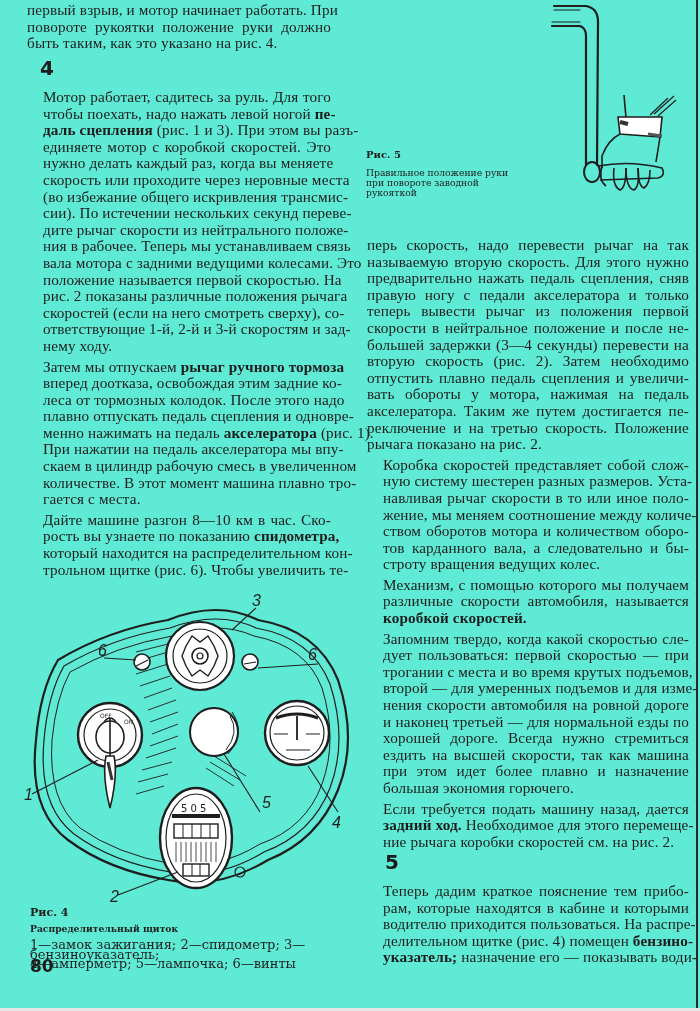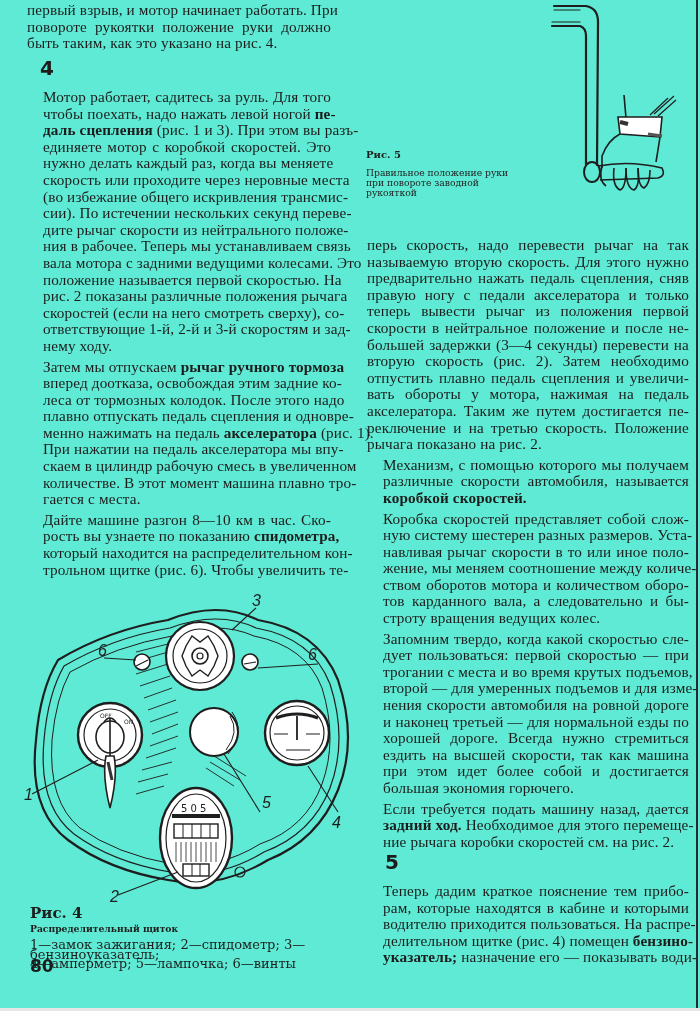--- a/index.html
+++ b/index.html
@@ -23,21 +23,21 @@
   #col-right-bottom { left: 367px; top: 883px; width: 322px; }
 
   .secnum { position: absolute; font-family: "DejaVu Sans", sans-serif; font-weight: bold; font-size: 20px; }
   #sec4 { left: 40px; top: 56px; }
   #sec5 { left: 385px; top: 850px; }
 
   .fig-caption { position: absolute; font-family: "DejaVu Serif", serif; font-size: 9.2px; line-height: 10px; color: #1e1e1e; }
   #fig5-cap { left: 366px; top: 150px; width: 160px; }
   #fig5-cap .t { font-weight: bold; font-size: 10px; margin-bottom: 8px; }
   #fig4-cap { left: 30px; top: 908px; width: 330px; }
-  #fig4-cap .t { font-weight: bold; font-size: 15px; margin-bottom: 6px; }
+  #fig4-cap .t { font-weight: bold; font-size: 11px; margin-bottom: 6px; }
   #fig4-cap .sub { font-weight: bold; margin-bottom: 6px; }
   #fig4-cap .legend { font-size: 13px; line-height: 9.6px; }
 
   .pagenum { position: absolute; left: 30px; top: 956px; font-family: "DejaVu Sans", sans-serif; font-weight: bold; font-size: 17px; }
 
   svg { position: absolute; overflow: visible; }
   #fig5 { left: 540px; top: 0; width: 160px; height: 200px; }
   #fig4 { left: 18px; top: 590px; width: 340px; height: 300px; }
   .lbl { font-family: "Liberation Sans", "DejaVu Sans", sans-serif; font-style: italic; font-size: 16px; fill: #1e1e1e; }
 </style>
@@ -139,43 +139,43 @@
         <span class="line">скорости в нейтральное положение и после не-</span>
         <span class="line">большей задержки (3—4 секунды) перевести на</span>
         <span class="line">вторую скорость (рис. 2). Затем необходимо</span>
         <span class="line">отпустить плавно педаль сцепления и увеличи-</span>
         <span class="line">вать обороты у мотора, нажимая на педаль</span>
         <span class="line">акселератора. Таким же путем достигается пе-</span>
         <span class="line">реключение и на третью скорость. Положение</span>
         <span class="line last">рычага показано на рис. 2.</span>
       </p>
     <p class="ind">
-        <span class="line">Механизм, с помощью которого мы получаем</span>
-        <span class="line">различные скорости автомобиля, называется</span>
-        <span class="line last"><b>коробкой скоростей.</b></span>
-      </p>
-    <p class="ind">
         <span class="line">Коробка скоростей представляет собой слож-</span>
         <span class="line">ную систему шестерен разных размеров. Уста-</span>
         <span class="line">навливая рычаг скорости в то или иное поло-</span>
         <span class="line">жение, мы меняем соотношение между количе-</span>
         <span class="line">ством оборотов мотора и количеством оборо-</span>
         <span class="line">тов карданного вала, а следовательно и бы-</span>
         <span class="line last">строту вращения ведущих колес.</span>
+      </p>
+    <p class="ind">
+        <span class="line">Механизм, с помощью которого мы получаем</span>
+        <span class="line">различные скорости автомобиля, называется</span>
+        <span class="line last"><b>коробкой скоростей.</b></span>
       </p>
     <p class="ind">
         <span class="line">Запомним твердо, когда какой скоростью сле-</span>
         <span class="line">дует пользоваться: первой скоростью — при</span>
         <span class="line">трогании с места и во время крутых подъемов,</span>
         <span class="line">второй — для умеренных подъемов и для изме-</span>
         <span class="line">нения скорости автомобиля на ровной дороге</span>
         <span class="line">и наконец третьей — для нормальной езды по</span>
         <span class="line">хорошей дороге. Всегда нужно стремиться</span>
         <span class="line">ездить на высшей скорости, так как машина</span>
-        <span class="line">при этом идет более собой и достигается</span>
+        <span class="line">при этом идет более плавно и назначение</span>
         <span class="line last">большая экономия горючего.</span>
       </p>
     <p class="ind">
         <span class="line">Если требуется подать машину назад, дается</span>
         <span class="line"><b>задний ход.</b> Необходимое для этого перемеще-</span>
         <span class="line last">ние рычага коробки скоростей см. на рис. 2.</span>
       </p>
   </div>
 
   <div class="secnum" id="sec5">5</div>

